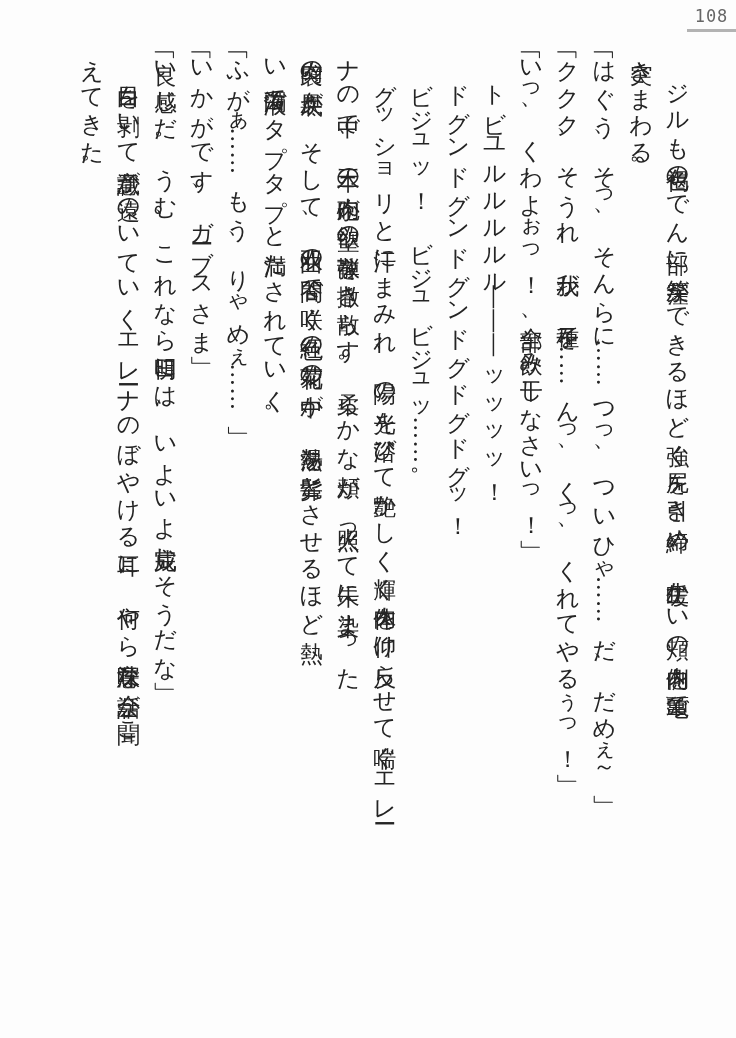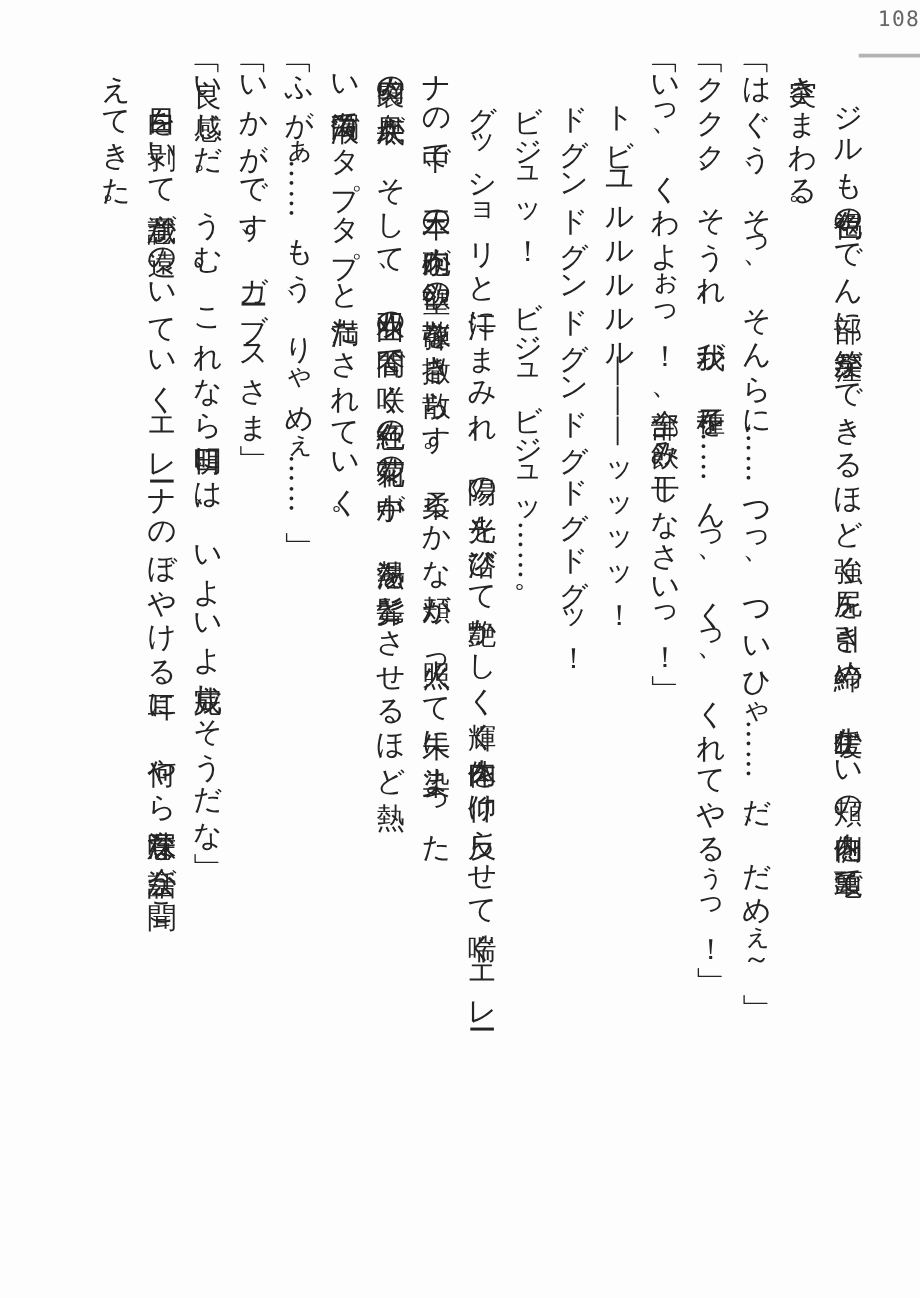--- a/index.html
+++ b/index.html
@@ -7,22 +7,22 @@
     width: 736px; height: 1038px;
     background: #fdfdfd;
     position: relative;
     overflow: hidden;
     font-family: "DejaVu Serif", "Liberation Serif", serif;
   }
   .page-number-block {
     position: absolute;
     top: 6px; right: 0;
     width: 49px;
-    padding-bottom: 17px;
-    text-align: right;
+    padding-bottom: 3px;
+    text-align: center;
     border-bottom: 3px solid #b3b3b3;
     color: #666666;
     font-family: "DejaVu Sans Mono", "Liberation Mono", monospace;
     font-size: 17px;
     letter-spacing: 1px;
   }
   .text-area {
     position: absolute;
     top: 44px; right: 40px;
     width: 626px; height: 992px;

